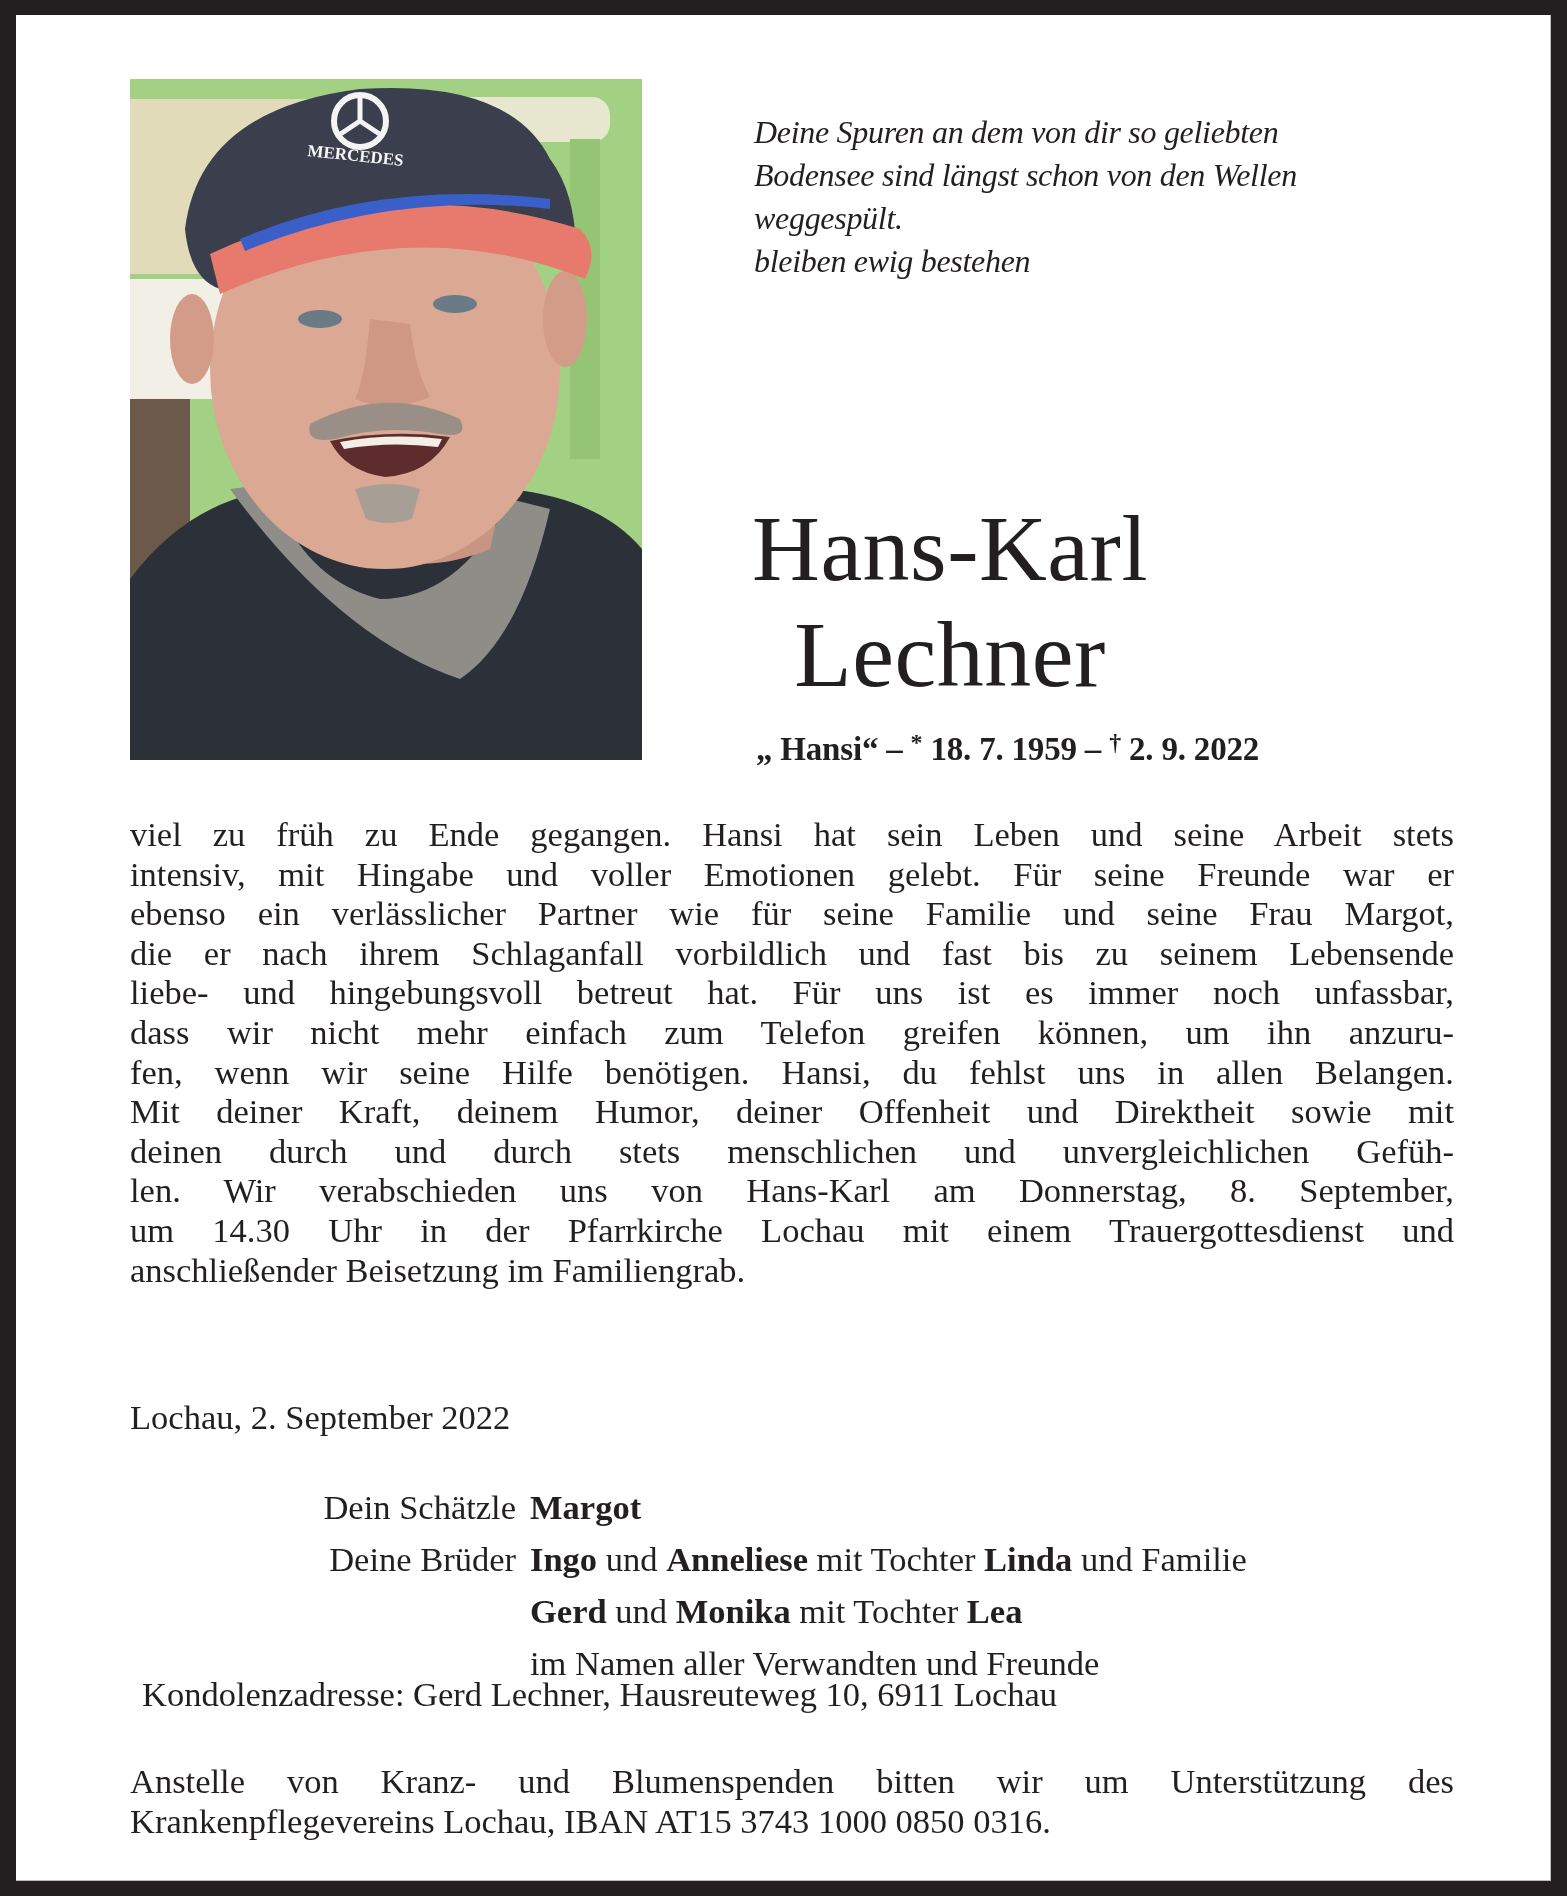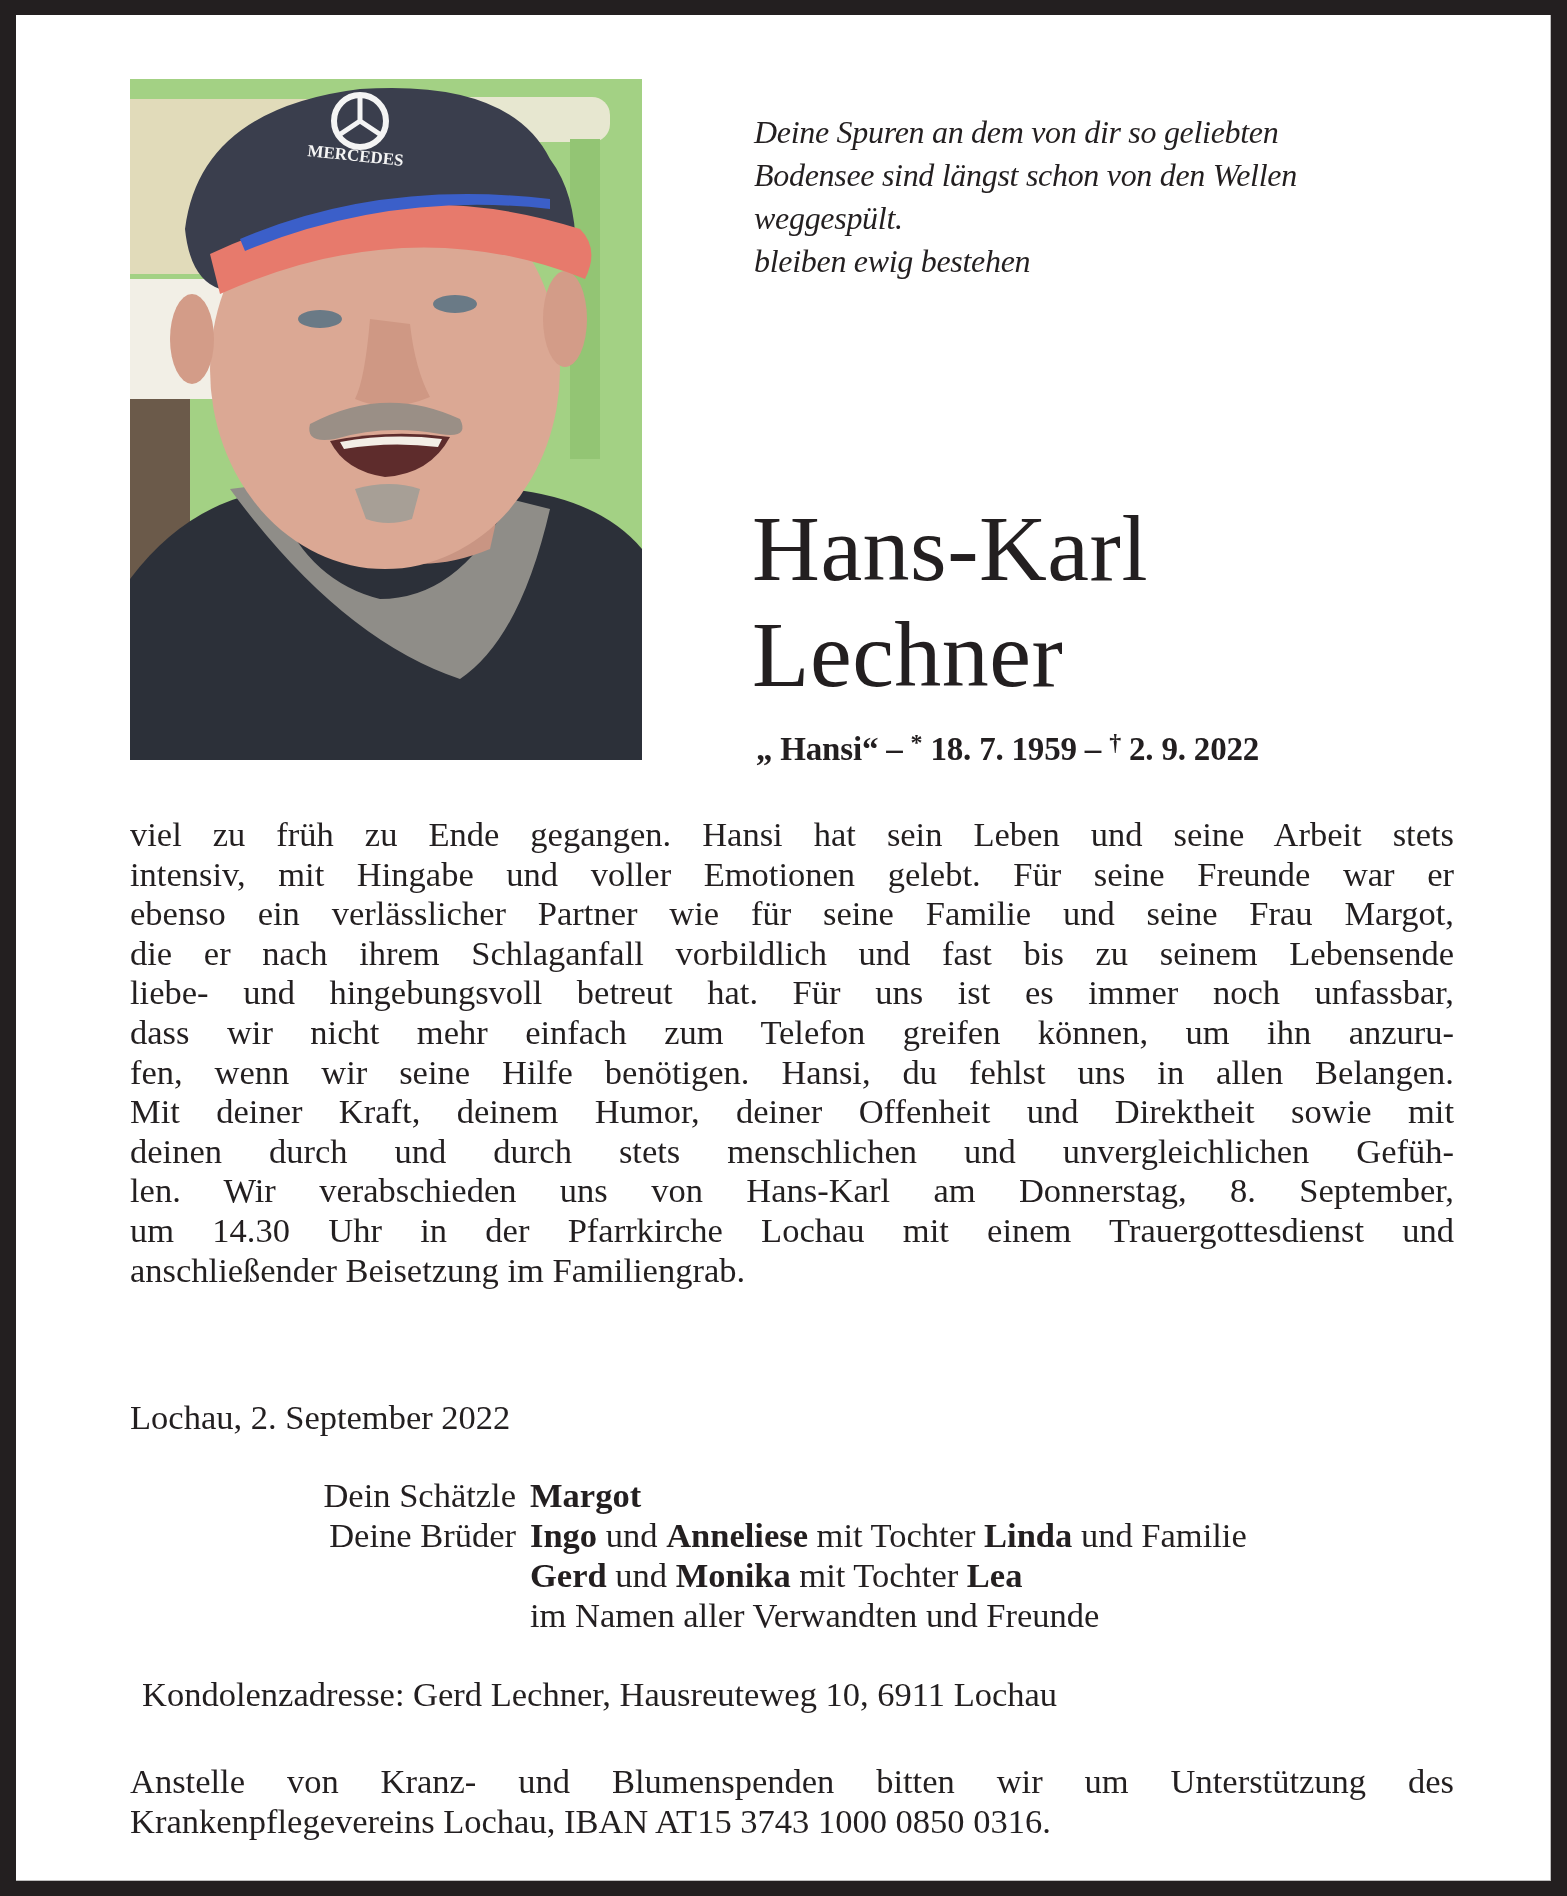--- a/index.html
+++ b/index.html
@@ -43,21 +43,21 @@
 
     
     .name {
       position: absolute;
       left: 736px; top: 480px;
       font-size: 94px;
       line-height: 106px;
       font-weight: normal;
       letter-spacing: 0.5px;
     }
-    .name .line { display: block; white-space: nowrap; }
+    .name .line { display: block; white-space: nowrap; text-align: center; }
 
     .dates {
       position: absolute;
       left: 740px; top: 714px;
       font-size: 33px;
       font-weight: bold;
       white-space: nowrap;
       letter-spacing: -0.2px;
     }
     .dates .sym { font-size: 24px; vertical-align: 10px; font-weight: bold; }
@@ -87,21 +87,21 @@
     .place-date b { font-weight: normal; }
 
     
     .mourners {
       position: absolute;
       left: 114px; top: 1460px;
       width: 1330px;
       font-size: 34.5px;
       line-height: 40px;
     }
-    .m-row { display: flex; white-space: nowrap; }
+    .m-row { display: flex; white-space: nowrap; margin-top: 12px; }
     .m-label {
       width: 400px;
       text-align: right;
       padding-right: 14px;
       box-sizing: border-box;
     }
     .m-names b { font-weight: bold; }
 
     .condolence {
       position: absolute;

